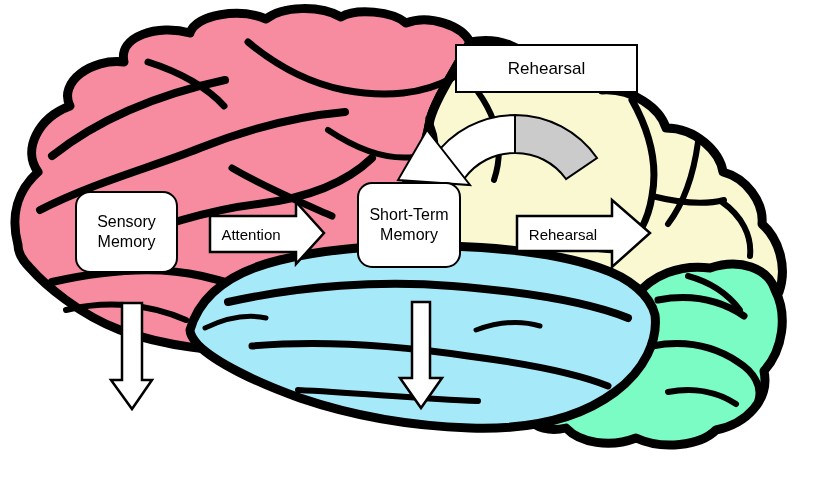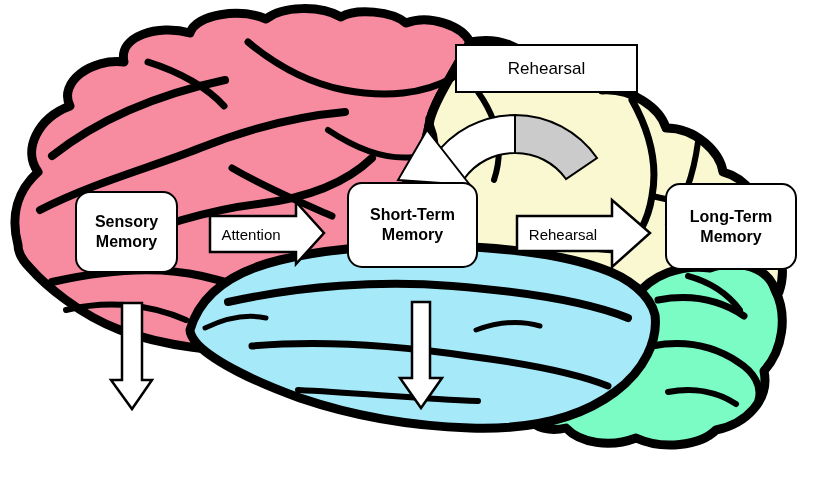--- a/index.html
+++ b/index.html
@@ -8,21 +8,21 @@
     font-family:"Liberation Sans", sans-serif;color:#000;
   }
   .stage svg{position:absolute;left:0;top:0;}
   #brain-svg{z-index:1;}
   #arrow-overlay{z-index:3;pointer-events:none;}
   .label-box{
     position:absolute;z-index:2;background:#fff;border:2px solid #000;
     display:flex;align-items:center;justify-content:center;text-align:center;
     box-sizing:border-box;line-height:20px;
   }
-  .rounded{border-radius:15px;font-weight:700;font-size:16px;padding:4px;align-items:center;}
+  .rounded{border-radius:15px;font-weight:400;font-size:16px;padding:4px;align-items:center;}
   .plain{border-radius:0;font-weight:400;font-size:17px;}
   .arrow-label{
     position:absolute;z-index:2;display:flex;align-items:center;justify-content:center;
     font-size:15px;font-weight:400;text-align:center;background:transparent;
   }
   .sulcus{fill:none;stroke:#000;stroke-linecap:round;}
   .region{stroke:#000;stroke-width:9;stroke-linejoin:round;}
   .flow-arrow{fill:#fff;stroke:#000;stroke-width:2.5;stroke-linejoin:miter;}
 </style>
 </head>
@@ -131,27 +131,24 @@
 
     <path class="flow-arrow" d="M 210 216 L 296 216 L 296 202 L 324 233 L 296 264 L 296 252 L 210 252 Z"></path>
 
     <path class="flow-arrow" d="M 517 216 L 612 216 L 612 200 L 650 233 L 612 267 L 612 251 L 517 251 Z"></path>
   </svg>
 
   <div class="label-box rounded" style="left:75px;top:191px;width:103px;height:82px;">
     <span>Sensory Memory</span>
   </div>
 
-  <div class="label-box rounded" style="left:347px;top:182px;width:131px;height:86px;">
+  <div class="label-box rounded" style="left:357px;top:182px;width:104px;height:86px;">
     <span>Short-Term Memory</span>
   </div>
 
-  <div class="label-box rounded" style="left:665px;top:183px;width:132px;height:87px;">
-    <span>Long-Term Memory</span>
-  </div>
 
   <div class="label-box plain" style="left:455px;top:44px;width:183px;height:49px;">
     <span>Rehearsal</span>
   </div>
 
 
   <div class="arrow-label" style="left:206px;top:214px;width:90px;height:40px;">Attention</div>
 
   <div class="arrow-label" style="left:514px;top:214px;width:98px;height:40px;">Rehearsal</div>
 

